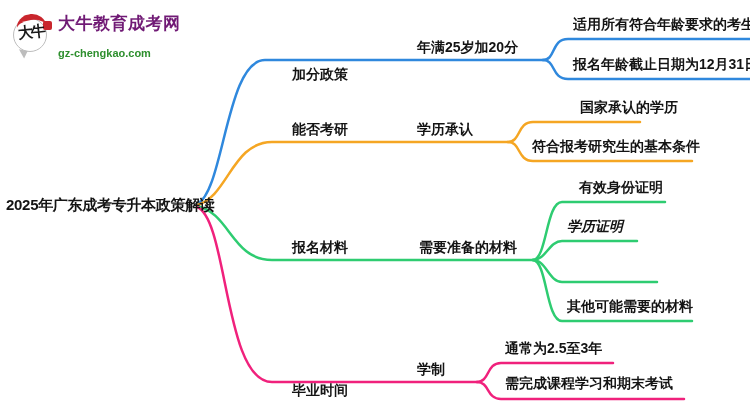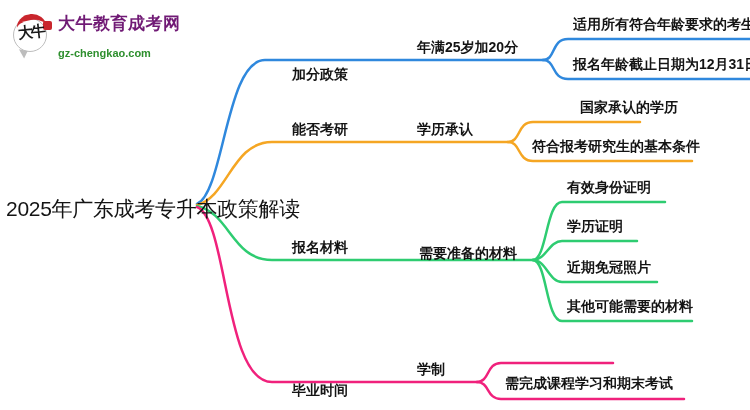--- a/index.html
+++ b/index.html
@@ -3,21 +3,21 @@
 <meta charset="utf-8">
 <style>
   html,body{margin:0;padding:0;background:#fff;}
   .stage{
     position:relative;width:750px;height:410px;background:#ffffff;overflow:hidden;
     font-family:"Liberation Sans","DejaVu Sans",sans-serif;color:#111;
   }
   .stage svg{position:absolute;left:0;top:0;}
   .branch-line{fill:none;stroke-width:2.5;stroke-linecap:round;}
   .node{position:absolute;white-space:nowrap;font-size:14px;font-weight:600;color:#141414;line-height:1.2;}
-  .root-label{font-size:21px;font-weight:400;letter-spacing:-0.3px;}
+  .root-label{font-size:15px;font-weight:700;letter-spacing:-0.3px;}
   
   .logo{position:absolute;left:12px;top:12px;display:flex;align-items:flex-start;cursor:pointer;}
   .logo-badge{position:relative;width:40px;height:40px;margin-top:3px;}
   .logo-circle{
     position:absolute;left:1px;top:3px;width:34px;height:34px;border-radius:50%;
     background:#fff;border:1.5px solid #bdbdbd;box-sizing:border-box;
   }
   .logo-chars{
     position:absolute;left:3px;top:8px;width:32px;text-align:center;
     font-size:15px;font-weight:700;color:#1a1a1a;transform:rotate(-6deg);letter-spacing:-2px;
@@ -84,23 +84,23 @@
   <div class="node" style="left:417px;top:39px;">年满25岁加20分</div>
   <div class="node" style="left:573px;top:16px;">适用所有符合年龄要求的考生</div>
   <div class="node" style="left:573px;top:56px;">报名年龄截止日期为12月31日</div>
 
   <div class="node" style="left:292px;top:121px;">能否考研</div>
   <div class="node" style="left:417px;top:121px;">学历承认</div>
   <div class="node" style="left:532px;top:99px;margin-left:48px;">国家承认的学历</div>
   <div class="node" style="left:532px;top:138px;">符合报考研究生的基本条件</div>
 
   <div class="node" style="left:292px;top:239px;">报名材料</div>
-  <div class="node" style="left:419px;top:239px;margin-top:6px;">需要准备的材料</div>
-  <div class="node" style="left:567px;top:179px;">有效身份证明</div>
-  <div class="node" style="left:567px;top:218px;">学历证明</div>
-  <div class="node" style="left:567px;top:259px;">近期免冠照片</div>
+  <div class="node" style="left:419px;top:239px;">需要准备的材料</div>
+  <div class="node" style="left:579px;top:179px;">有效身份证明</div>
+  <div class="node" style="left:567px;top:218px;font-style:italic;">学历证明</div>
   <div class="node" style="left:567px;top:298px;">其他可能需要的材料</div>
 
   <div class="node" style="left:292px;top:382px;">毕业时间</div>
   <div class="node" style="left:417px;top:361px;">学制</div>
+  <div class="node" style="left:505px;top:340px;">通常为2.5至3年</div>
   <div class="node" style="left:505px;top:375px;">需完成课程学习和期末考试</div>
 
 </div>
 
 </body></html>

